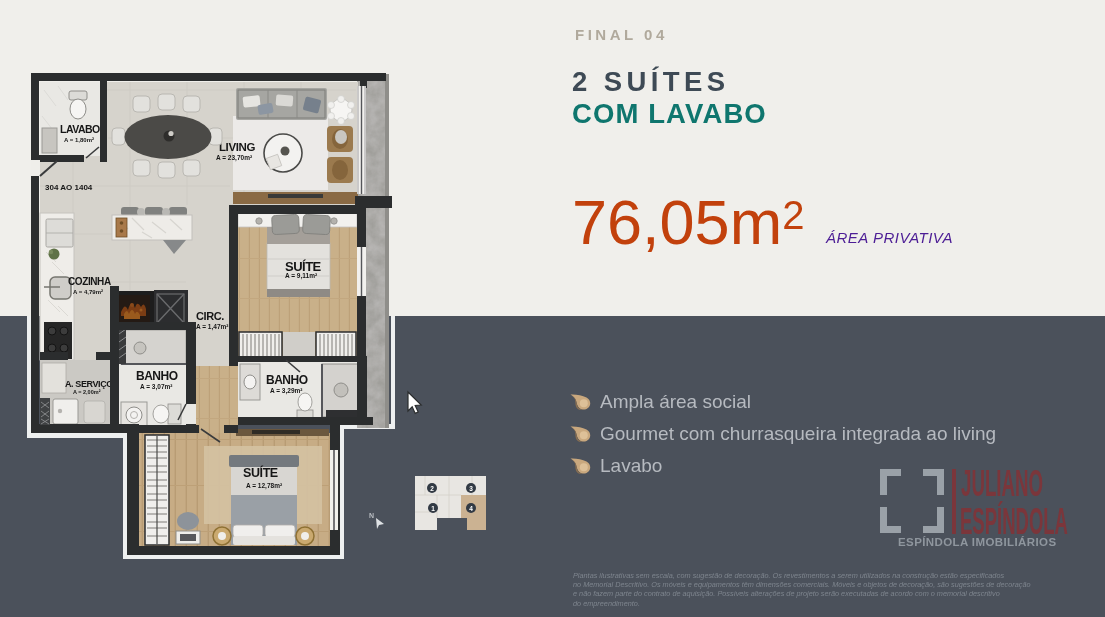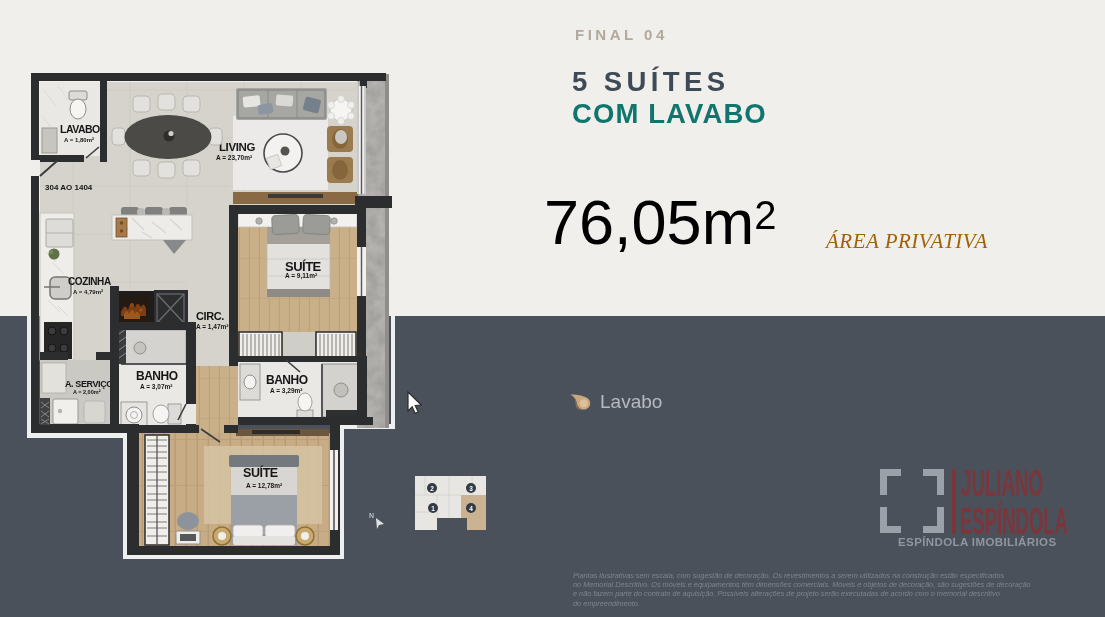--- a/index.html
+++ b/index.html
@@ -457,31 +457,41 @@
       <text x="432" y="490.5">2</text>
       <text x="471" y="490.5">3</text>
       <text x="433" y="510.5">1</text>
       <text x="471" y="510.5">4</text>
     </g>
   </g>
 </svg>
 
 <div class="abs" style="left:575px;top:26px;font-size:15px;font-weight:bold;letter-spacing:3.5px;color:#b0a99c;">FINAL 04</div>
 
-<div class="abs" style="left:572px;top:66px;font-size:27.5px;font-weight:bold;color:#3e4a55;letter-spacing:4.4px;">5 SUÍTES</div>
+<div class="abs" style="left:572px;top:66px;font-size:27.5px;font-weight:bold;color:#3e4a55;letter-spacing:4.4px;">2 SUÍTES</div>
 
 <div class="abs" style="left:572px;top:98px;font-size:27.5px;font-weight:bold;color:#0f766e;letter-spacing:1.1px;">COM LAVABO</div>
 
-<div class="abs" style="left:544px;top:186px;font-size:63px;color:#000000;">76,05m<span style="font-size:40px;vertical-align:15px;">2</span></div>
-
-<div class="abs" style="left:826px;top:229px;font-size:21px;font-style:italic;color:#a16207;letter-spacing:0.5px;font-family:Liberation Serif, serif;">ÁREA PRIVATIVA</div>
+<div class="abs" style="left:572px;top:186px;font-size:63px;color:#c2410c;">76,05m<span style="font-size:40px;vertical-align:15px;">2</span></div>
+
+<div class="abs" style="left:826px;top:229px;font-size:15px;font-style:italic;color:#4c1d95;letter-spacing:0.5px;">ÁREA PRIVATIVA</div>
 
 <div class="abs" style="left:570px;top:391px;color:#b6bac0;font-size:19px;">
 
-
+  <div style="height:32px;"><span style="display:inline-block;width:30px;"><svg width="21" height="17" viewBox="0 0 21 17" style="vertical-align:-2px;">
+          <path d="M0.5 1.5 C6 1.2 12 2.2 16.5 4.6 C20.4 6.8 21.3 11 19 14 C16.7 16.9 12.3 17.4 9.5 15.2 C7 13.2 6.8 10.3 6 7.6 C5.3 5.2 3 3 0.5 1.5 Z" fill="#c9a87e"></path>
+          <circle cx="13.8" cy="10.2" r="4" fill="#ddc098"></circle>
+          <path d="M0.5 1.5 C3.5 3.4 5.5 5.4 6.2 8.2 C6.9 11 7 13.6 9.2 15.4 C10.3 16.3 11.7 16.8 13 16.7 C10 17.8 7 16.3 6 13.6 C5 10.9 5.8 8.2 4.6 5.8 C3.8 4.1 2 2.5 0.5 1.5 Z" fill="#8a6f50"></path>
+        </svg></span>Ampla área social</div>
+
+  <div style="height:32px;"><span style="display:inline-block;width:30px;"><svg width="21" height="17" viewBox="0 0 21 17" style="vertical-align:-2px;">
+          <path d="M0.5 1.5 C6 1.2 12 2.2 16.5 4.6 C20.4 6.8 21.3 11 19 14 C16.7 16.9 12.3 17.4 9.5 15.2 C7 13.2 6.8 10.3 6 7.6 C5.3 5.2 3 3 0.5 1.5 Z" fill="#c9a87e"></path>
+          <circle cx="13.8" cy="10.2" r="4" fill="#ddc098"></circle>
+          <path d="M0.5 1.5 C3.5 3.4 5.5 5.4 6.2 8.2 C6.9 11 7 13.6 9.2 15.4 C10.3 16.3 11.7 16.8 13 16.7 C10 17.8 7 16.3 6 13.6 C5 10.9 5.8 8.2 4.6 5.8 C3.8 4.1 2 2.5 0.5 1.5 Z" fill="#8a6f50"></path>
+        </svg></span>Gourmet com churrasqueira integrada ao living</div>
 
   <div style="height:32px;"><span style="display:inline-block;width:30px;"><svg width="21" height="17" viewBox="0 0 21 17" style="vertical-align:-2px;">
           <path d="M0.5 1.5 C6 1.2 12 2.2 16.5 4.6 C20.4 6.8 21.3 11 19 14 C16.7 16.9 12.3 17.4 9.5 15.2 C7 13.2 6.8 10.3 6 7.6 C5.3 5.2 3 3 0.5 1.5 Z" fill="#c9a87e"></path>
           <circle cx="13.8" cy="10.2" r="4" fill="#ddc098"></circle>
           <path d="M0.5 1.5 C3.5 3.4 5.5 5.4 6.2 8.2 C6.9 11 7 13.6 9.2 15.4 C10.3 16.3 11.7 16.8 13 16.7 C10 17.8 7 16.3 6 13.6 C5 10.9 5.8 8.2 4.6 5.8 C3.8 4.1 2 2.5 0.5 1.5 Z" fill="#8a6f50"></path>
         </svg></span>Lavabo</div>
 
 </div>
 
 <div class="abs" style="left:878px;top:466px;width:200px;">

